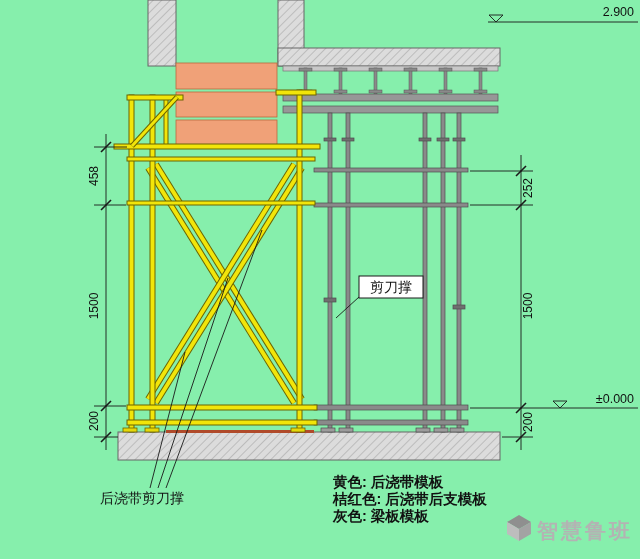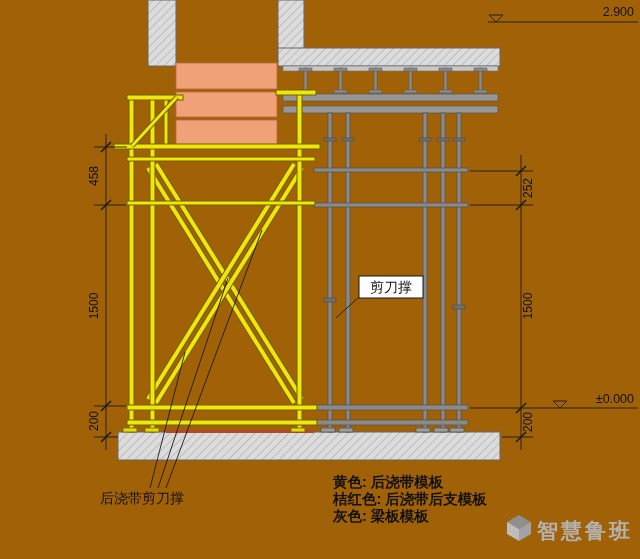--- a/index.html
+++ b/index.html
@@ -1,16 +1,16 @@
 <!DOCTYPE html>
 <html><head>
 <meta charset="utf-8">
 <style>
   html,body{margin:0;padding:0;background:#ffffff;}
-  .canvas{position:relative;width:640px;height:559px;background:#a16207;overflow:hidden;
+  .canvas{position:relative;width:640px;height:559px;background:#86efac;overflow:hidden;
           font-family:"Liberation Sans",sans-serif;}
   svg{display:block;}
   .dim{font:12px "Liberation Sans",sans-serif;fill:#111;}
   .elev{font:12.5px "Liberation Sans",sans-serif;fill:#111;}
   .lbl{font:14px "Liberation Sans",sans-serif;fill:#111;}
   .legend-t{font:600 14.5px "Liberation Sans",sans-serif;fill:#111;}
   .wm{font:bold 21px "Liberation Sans",sans-serif;fill:#b3b3b3;letter-spacing:3px;}
   .thin{stroke:#1a1a1a;stroke-width:0.9;}
   .tick{stroke:#1a1a1a;stroke-width:1.6;}
 </style>

